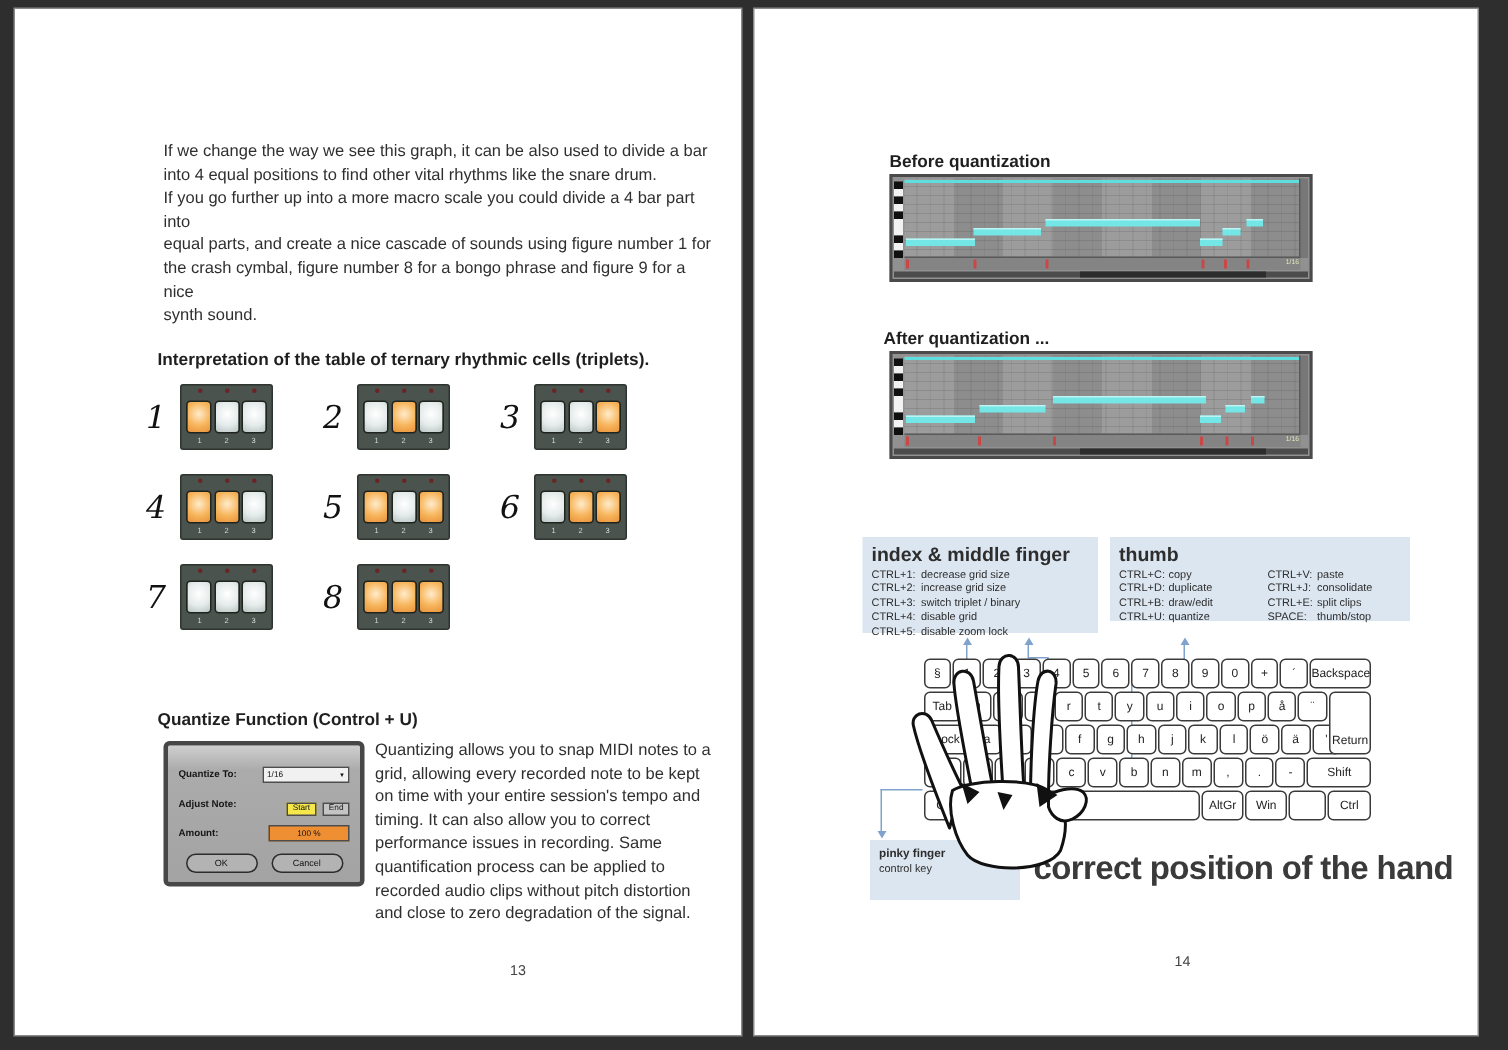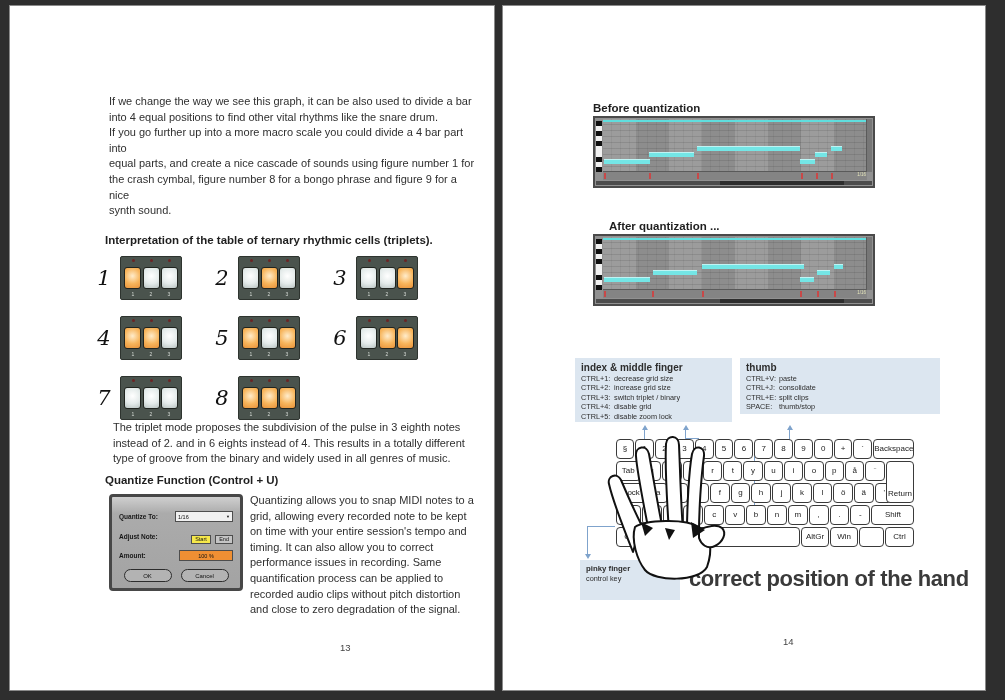--- a/index.html
+++ b/index.html
@@ -54,21 +54,21 @@
   .roll .note{position:absolute;height:5px;background:#74e6e6;border-top:1px solid #bff4f4;box-sizing:border-box;}
   .roll .mstrip{position:absolute;left:8px;right:6px;bottom:6px;height:8px;background:#848484;border-top:1px solid #5a5a5a;}
   .roll .tick{position:absolute;top:1px;width:2px;height:6px;background:#c84848;}
   .roll .glabel{position:absolute;right:1px;top:1px;font-size:4.5px;color:#e6e6bc;line-height:1;}
   .roll .scroll{position:absolute;left:1px;right:1px;bottom:1px;height:4px;background:#4c4c4c;}
   .roll .handle{position:absolute;left:45%;width:45%;top:0;bottom:0;background:#2d2d2d;}
   .roll .vstrip{position:absolute;right:1px;top:1px;width:5px;bottom:14px;background:#777777;border-left:1px solid #5a5a5a;}
 
   
   .bluebox{background:#dce6f0;padding:4px 6px;box-sizing:border-box;color:#2d2d2d;}
-  .bluebox .btitle{font-weight:bold;font-size:10px;margin-bottom:1px;}
+  .bluebox .btitle{font-weight:bold;font-size:13px;margin-bottom:1px;}
   .srow{display:flex;font-size:7.3px;line-height:1.3;}
   .skey{width:33px;flex:none;}
 
   
   #keyboard{width:300px;}
   .krow{display:flex;height:21px;margin-bottom:1px;}
   .key{flex:1;margin:0.5px;border:1.5px solid #3a3a3a;border-radius:4px;background:#fff;
        display:flex;align-items:center;justify-content:center;font-size:8px;color:#222;
        box-sizing:border-box;position:relative;}
   .key.tall{height:200%;z-index:2;align-items:flex-end;padding-bottom:4px;}
@@ -258,23 +258,20 @@
             </div>
             <div class="tlabels">
               <span>1</span>
               <span>2</span>
               <span>3</span>
             </div>
           </div>
         </div>
       </div>
 
-    <div class="abs body-text" style="left:103px;top:414px;width:366px;">The triplet mode proposes the subdivision of the pulse in 3 eighth notes
-instead of 2. and in 6 eights instead of 4. This results in a totally different
-type of groove from the binary and widely used in all genres of music.</div>
     <div class="abs h-bold" style="left:95px;top:468px;">Quantize Function (Control + U)</div>
 
     <div class="abs" id="qdialog" style="left:99px;top:488px;">
       <div class="qrow">
         <span class="qlabel">Quantize To:</span>
         <span class="qdrop">
           <span>1/16</span>
           <span style="font-size:4px;">▼</span>
         </span>
       </div>
@@ -339,21 +336,21 @@
           <div class="tick" style="left: 80.5%;"></div>
           <div class="tick" style="left: 86.5%;"></div>
           <div class="glabel">1/16</div>
         </div>
         <div class="vstrip"></div>
         <div class="scroll">
           <div class="handle"></div>
         </div>
       </div>
 
-    <div class="abs h-bold" style="left:106px;top:214px;">After quantization ...</div>
+    <div class="abs h-bold" style="left:86px;top:214px;">After quantization ...</div>
     <div class="roll" id="roll-after" style="left:90px;top:228px;">
         <div class="keys">
           <span style="background: rgb(16, 16, 16);"></span>
           <span style="background: rgb(242, 242, 242);"></span>
           <span style="background: rgb(16, 16, 16);"></span>
           <span style="background: rgb(242, 242, 242);"></span>
           <span style="background: rgb(16, 16, 16);"></span>
           <span style="background: rgb(242, 242, 242);"></span>
           <span style="background: rgb(242, 242, 242);"></span>
           <span style="background: rgb(16, 16, 16);"></span>
@@ -406,20 +403,38 @@
           </div>
           <div class="srow">
             <span class="skey">CTRL+5:</span>
             <span>disable zoom lock</span>
           </div>
         </div>
     </div>
     <div class="abs bluebox" id="box2" style="left:237px;top:352px;width:200px;height:56px;">
       <div class="btitle">thumb</div>
       <div style="display:flex;gap:10px;">
+        <div id="box2-col1" style="flex:1;">
+            <div class="srow">
+              <span class="skey">CTRL+C:</span>
+              <span>copy</span>
+            </div>
+            <div class="srow">
+              <span class="skey">CTRL+D:</span>
+              <span>duplicate</span>
+            </div>
+            <div class="srow">
+              <span class="skey">CTRL+B:</span>
+              <span>draw/edit</span>
+            </div>
+            <div class="srow">
+              <span class="skey">CTRL+U:</span>
+              <span>quantize</span>
+            </div>
+          </div>
         <div id="box2-col2" style="flex:1;">
             <div class="srow">
               <span class="skey">CTRL+V:</span>
               <span>paste</span>
             </div>
             <div class="srow">
               <span class="skey">CTRL+J:</span>
               <span>consolidate</span>
             </div>
             <div class="srow">

